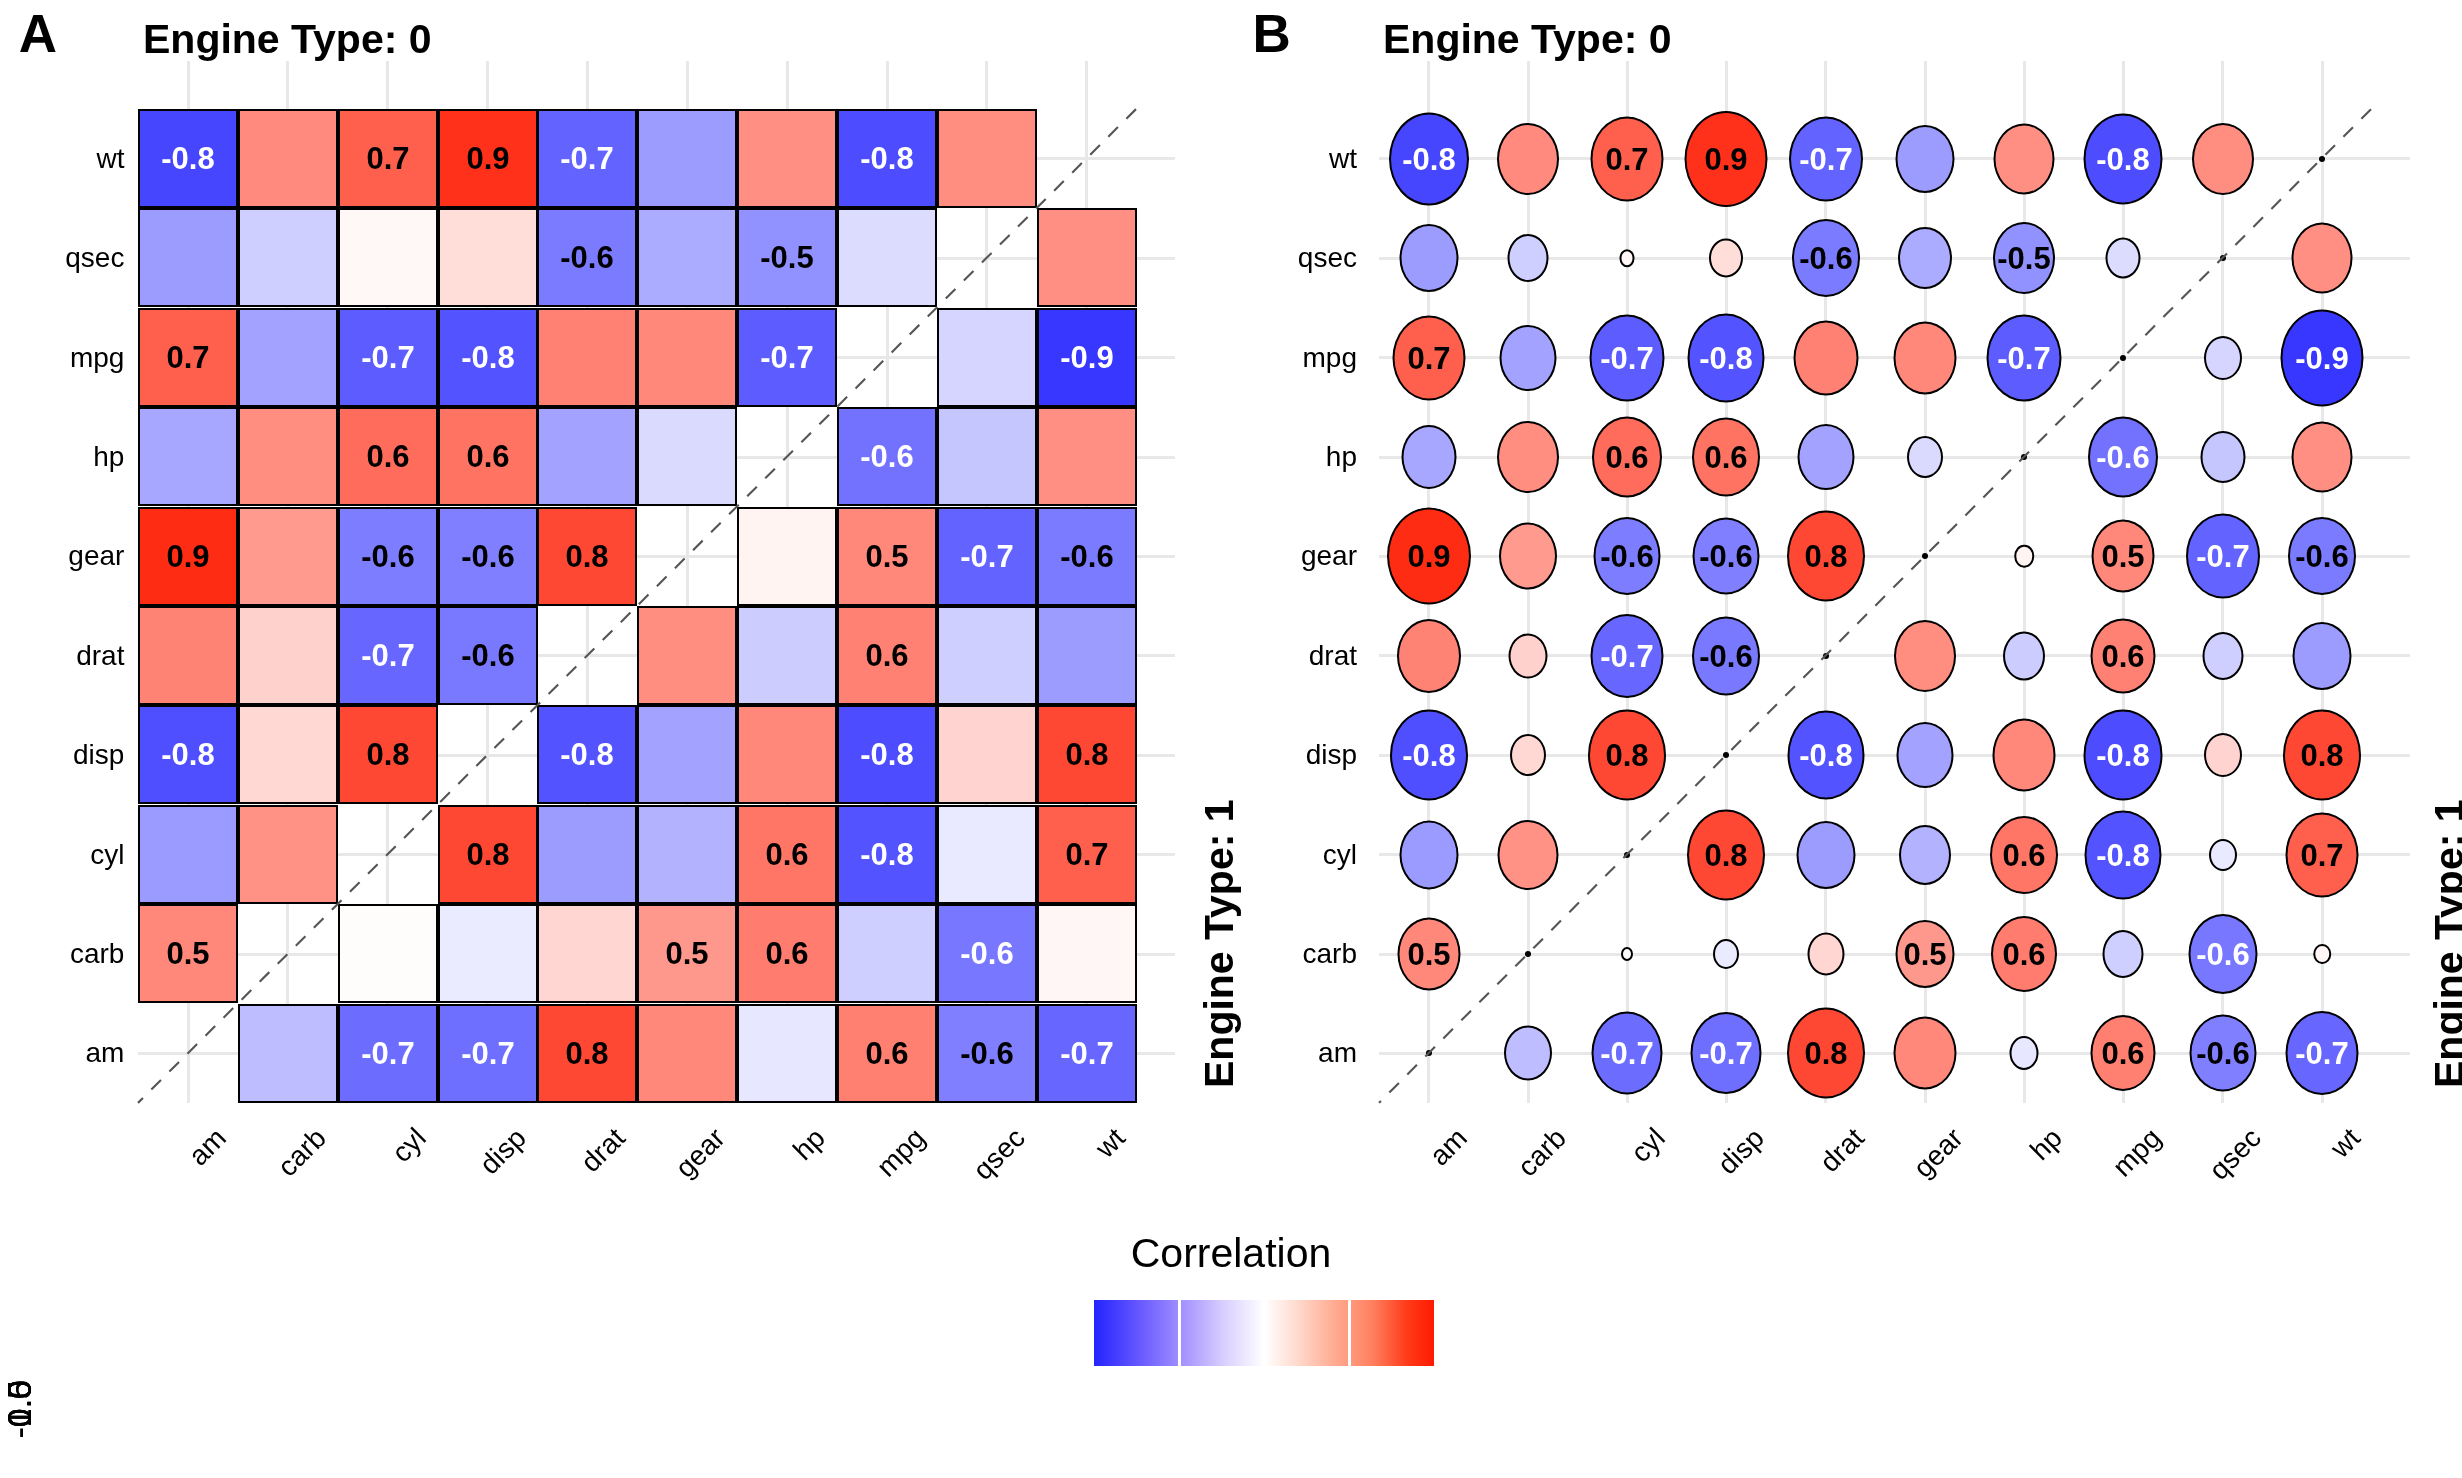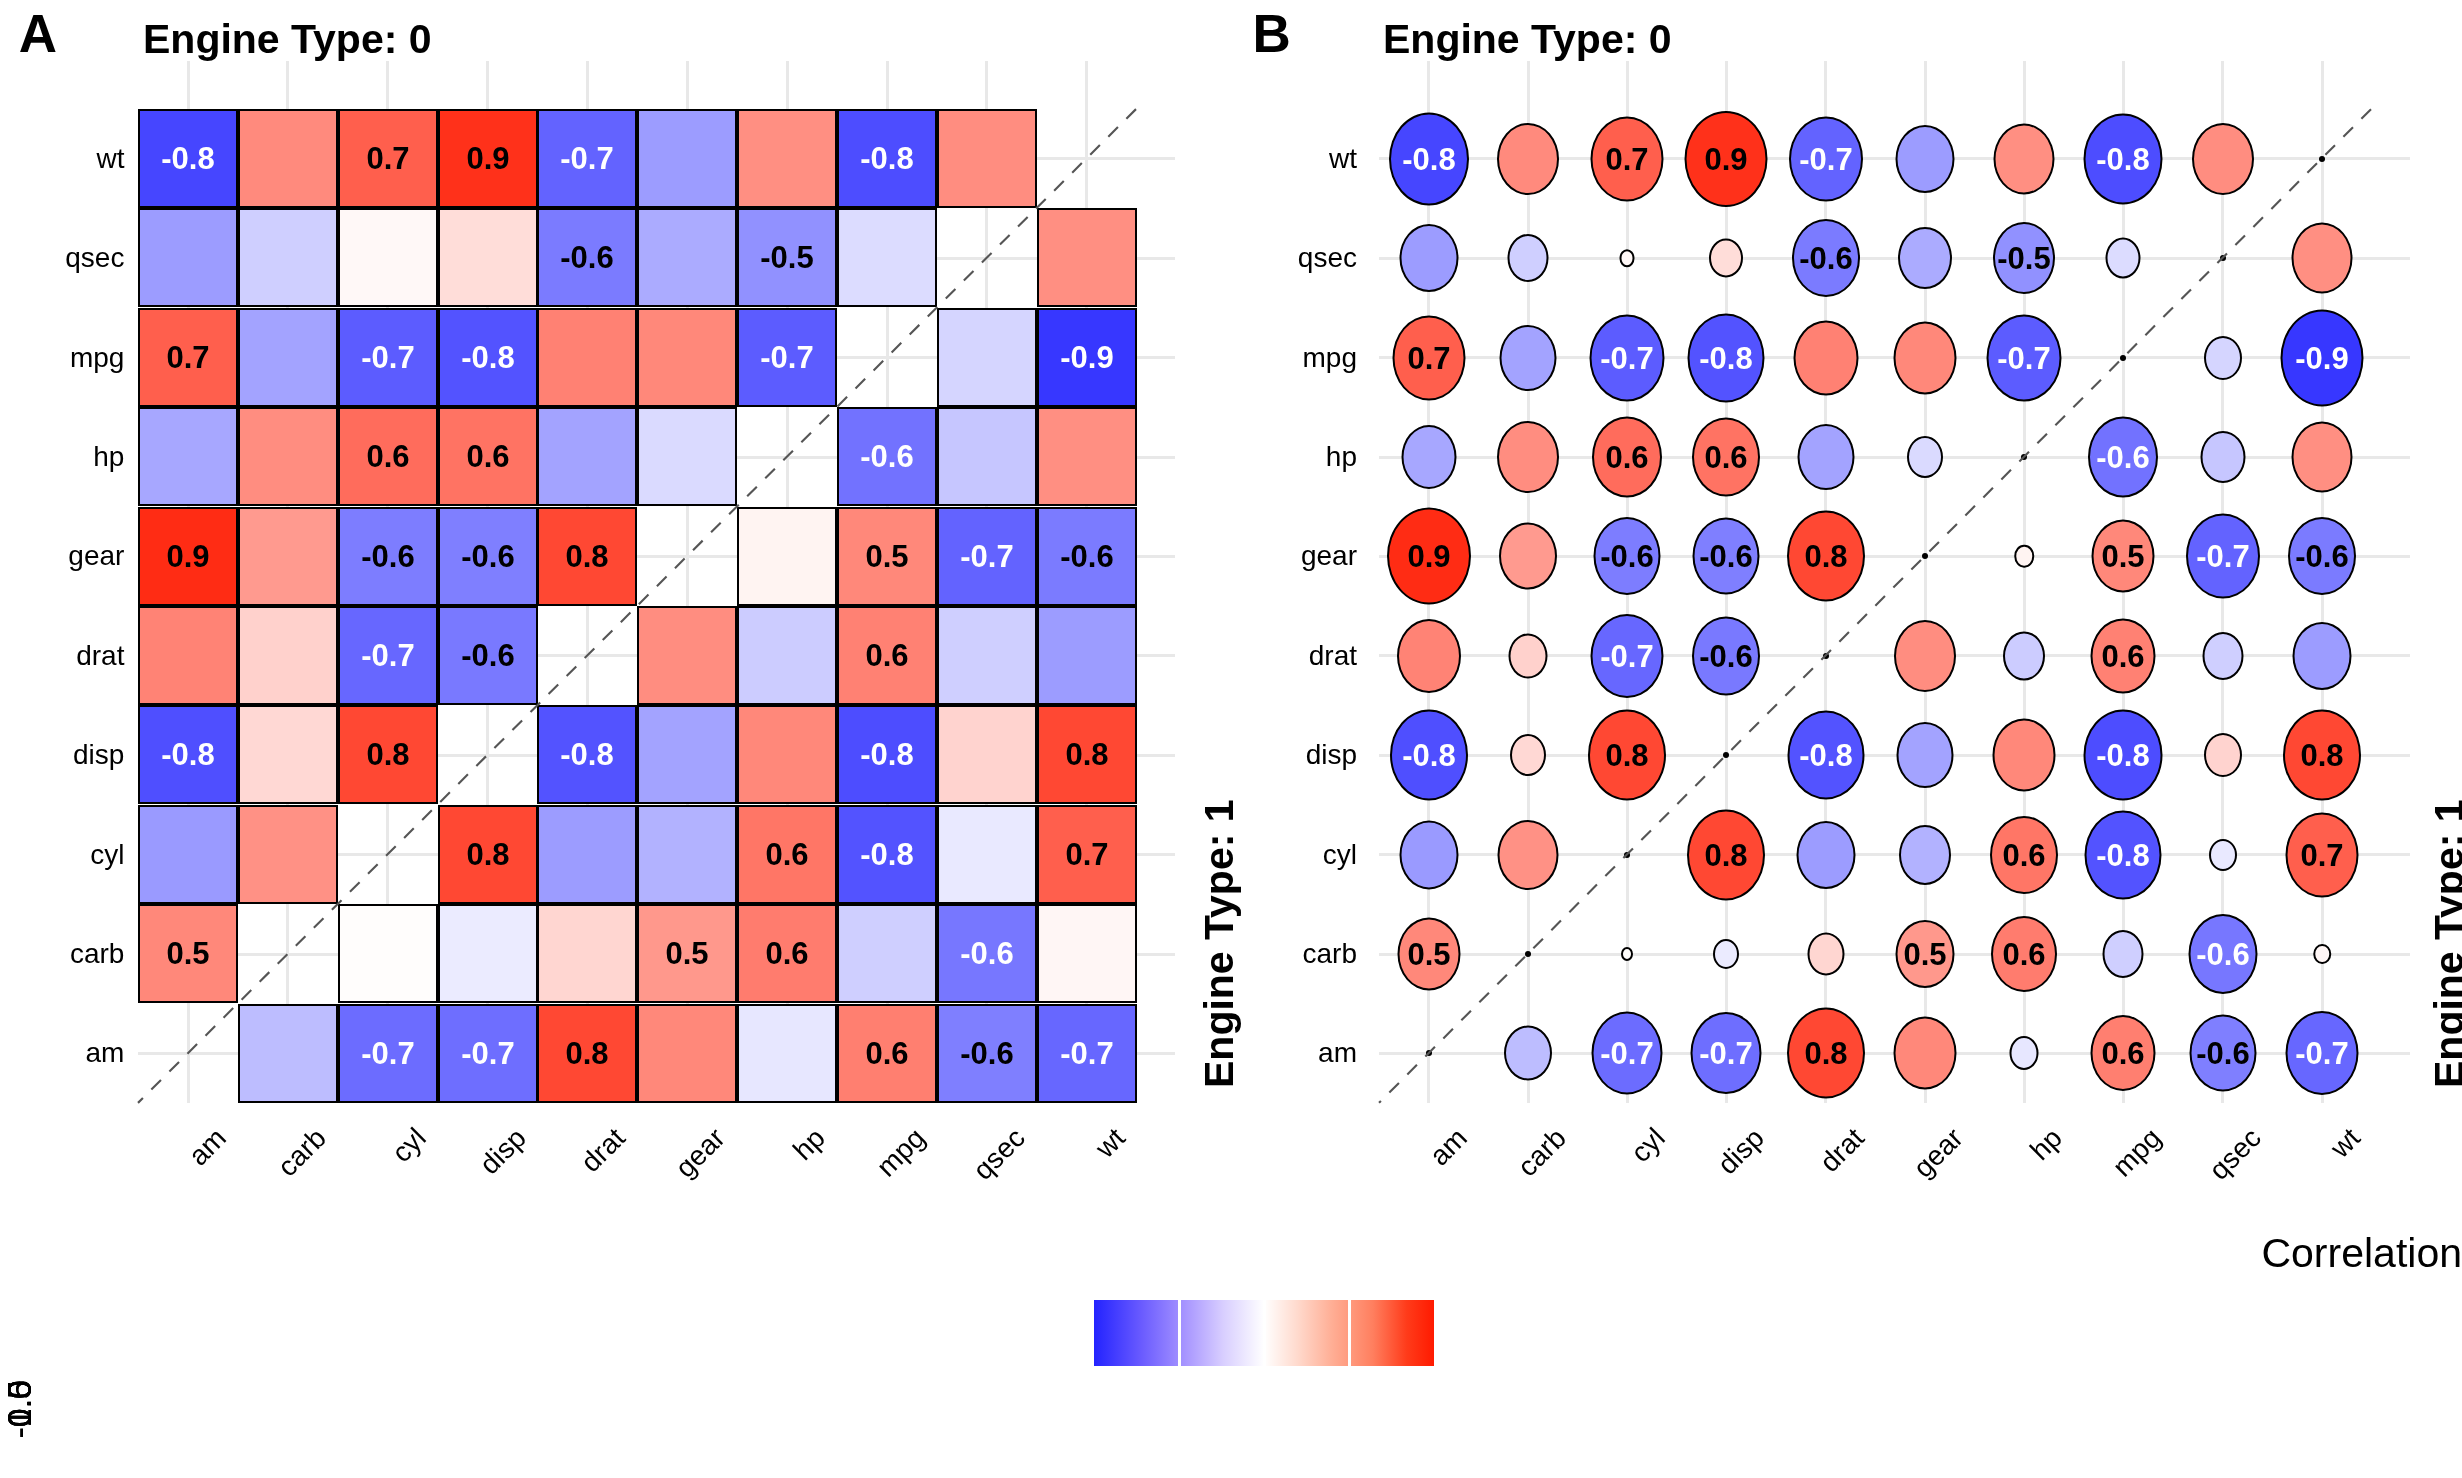--- a/index.html
+++ b/index.html
@@ -46,21 +46,21 @@
 
   
   .ylab{position:absolute;right:100%;margin-right:13.6px;font-size:28px;color:#000;
         white-space:nowrap;transform:translateY(-50%);}
   #plot-b .ylab{margin-right:22px;}
   .xlab{position:absolute;top:100%;margin-top:18.7px;font-size:28px;color:#000;white-space:nowrap;
         transform-origin:right top;transform:translateX(-100%) rotate(-45deg);}
 
   
   #legend{position:absolute;left:0;top:1215px;width:2462px;height:263px;}
-  #legend-title{position:absolute;left:0;right:0;top:15.3px;text-align:right;font-size:41px;color:#000;}
+  #legend-title{position:absolute;left:0;right:0;top:15.3px;text-align:center;font-size:41px;color:#000;}
   #legend-bar{position:absolute;left:1094px;top:85px;width:340px;height:66px;border:0;
               background:linear-gradient(to right,#2323ff 0%,#6a5bff 14%,#a896ff 27%,#d8ceff 38%,
                          #ffffff 50%,#ffd9cc 60%,#ffae95 70%,#ff7f5f 82%,#ff3b1a 92%,#ff1a00 100%);}
   #legend-bar .lg-tick{position:absolute;top:0;width:2.5px;height:100%;background:#ffffff;}
   .lg-ticklabel{position:absolute;top:165px;font-size:34px;color:#000;white-space:nowrap;
                 transform-origin:left top;transform:rotate(-90deg) translate(-100%,0);}
 </style>
 </head>
 <body>
 

